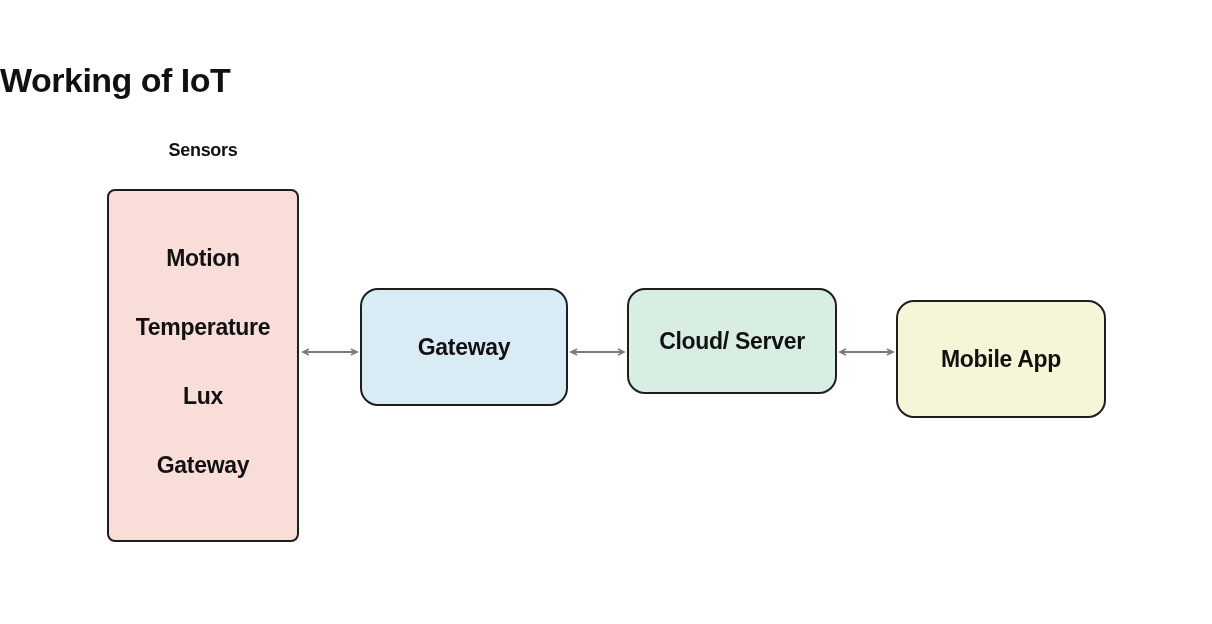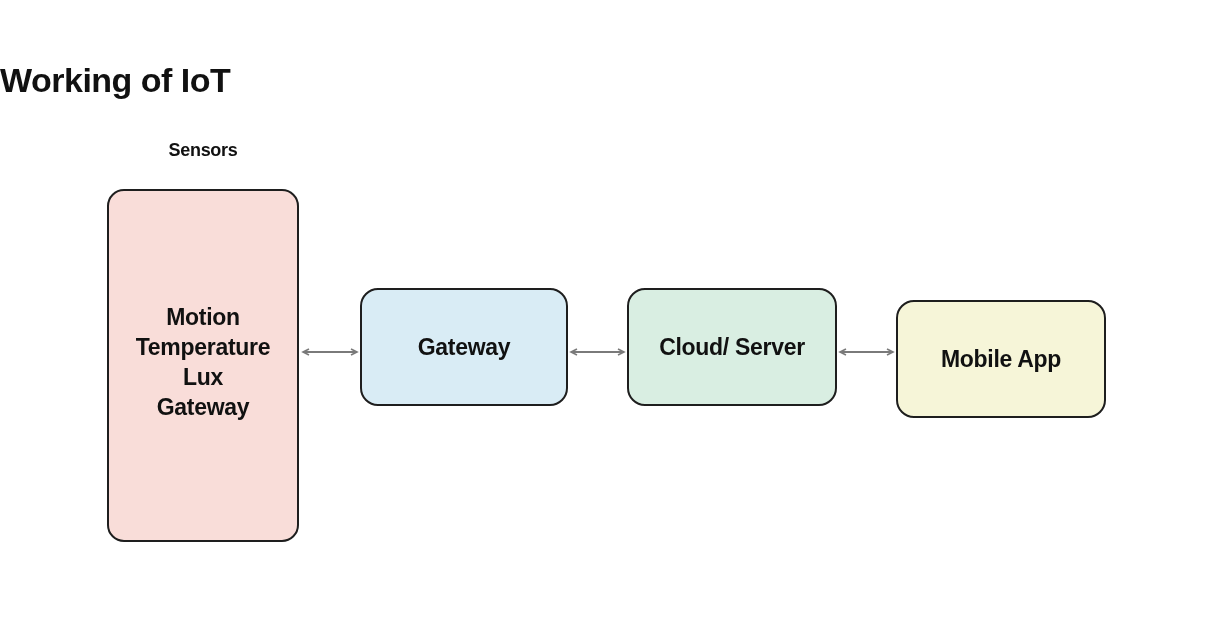--- a/index.html
+++ b/index.html
@@ -52,42 +52,43 @@
   }
   .node-label{
     font-size:23px;
     font-weight:700;
     letter-spacing:-0.3px;
     white-space:nowrap;
   }
   .sensors-node{
     left:107px; top:189px;
     width:192px; height:353px;
-    border-radius:17px;
+    border-radius:8px;
     background:var(--sensors-fill);
     flex-direction:column;
+    justify-content:space-between;
     align-items:stretch;
     padding:52px 0 60px;
   }
   .sensor-item{
     font-size:23px;
     font-weight:700;
     letter-spacing:-0.3px;
     line-height:30px;
     text-align:center;
   }
   .gateway-node{
     left:360px; top:288px;
     width:208px; height:118px;
     border-radius:18px;
     background:var(--gateway-fill);
   }
   .cloud-node{
     left:627px; top:288px;
-    width:210px; height:118px;
+    width:210px; height:106px;
     border-radius:18px;
     background:var(--cloud-fill);
   }
   .mobile-node{
     left:896px; top:288px;
     width:210px; height:118px;
     border-radius:18px;
     background:var(--mobile-fill);
     margin-top:12px;
   }

